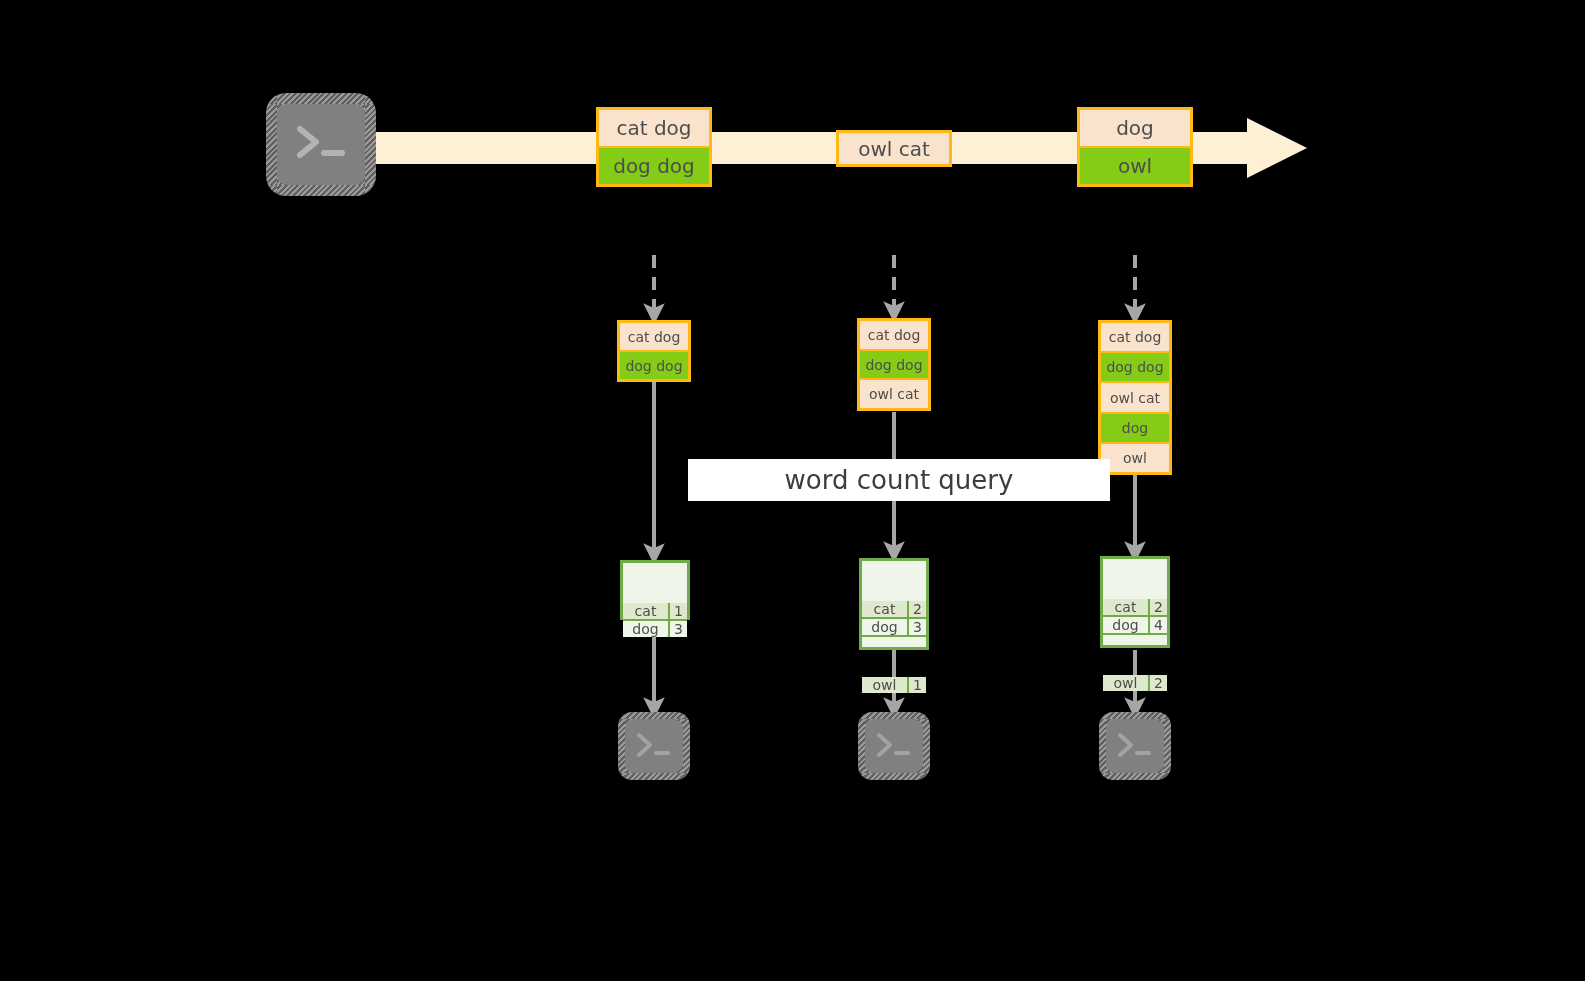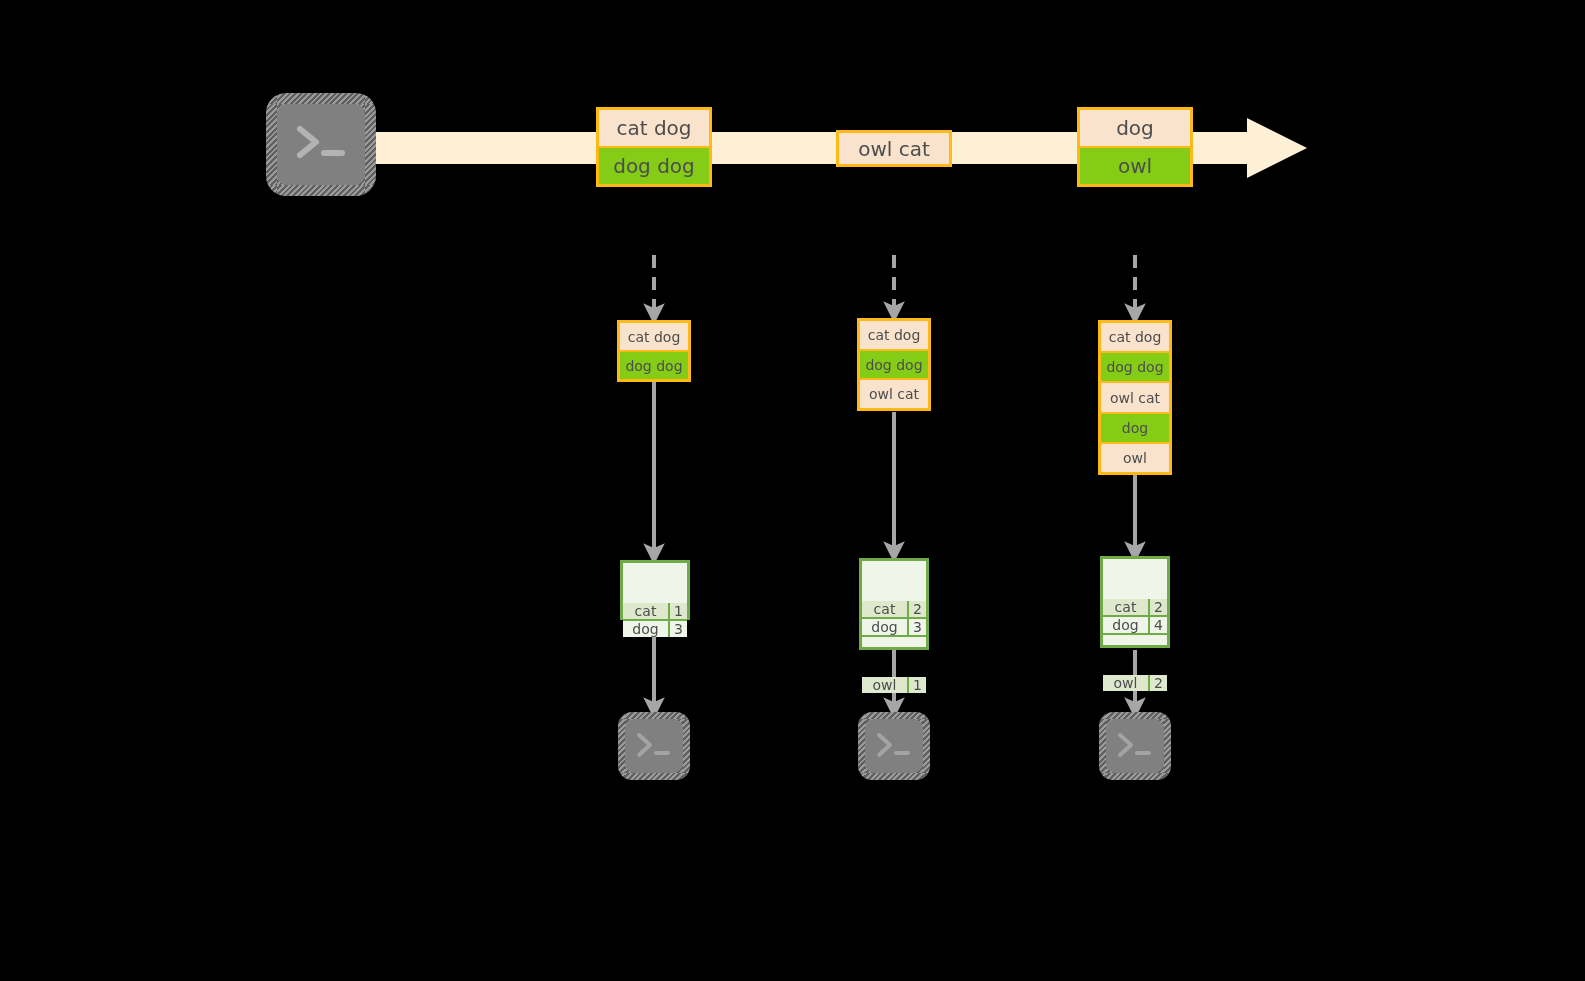--- a/index.html
+++ b/index.html
@@ -211,20 +211,21 @@
   </div>
 
   <div class="abs rec-box rec-mid" style="left:1098px; top:320px; width:74px; height:155px;">
     <div class="rec-cell shade">cat dog</div>
     <div class="rec-cell">dog dog</div>
     <div class="rec-cell shade">owl cat</div>
     <div class="rec-cell">dog</div>
     <div class="rec-cell shade">owl</div>
   </div>
 
+  <div class="abs query-band">word count query</div>
 
   <div class="abs res-table" style="left:620px; top:560px; width:70px; height:60px;">
     <div class="res-row shade">
       <div class="res-key">cat</div>
       <div class="res-val">1</div>
     </div>
     <div class="res-row">
       <div class="res-key">dog</div>
       <div class="res-val">3</div>
     </div>

